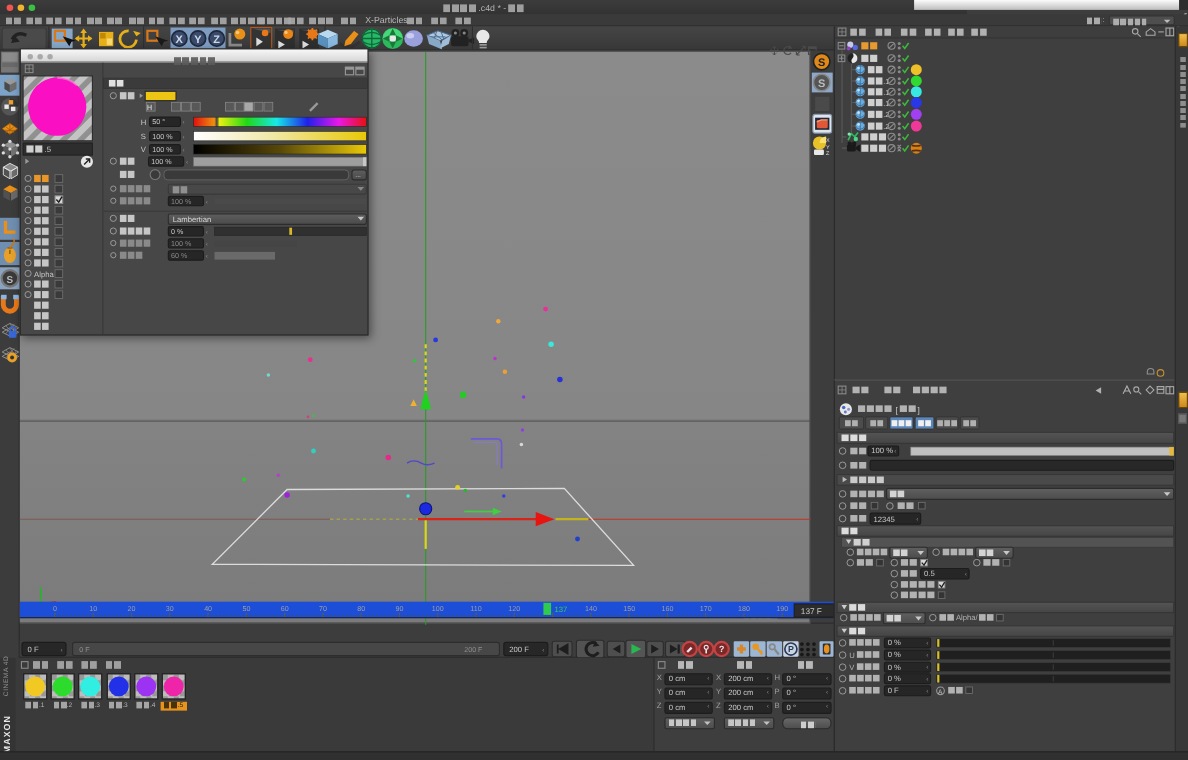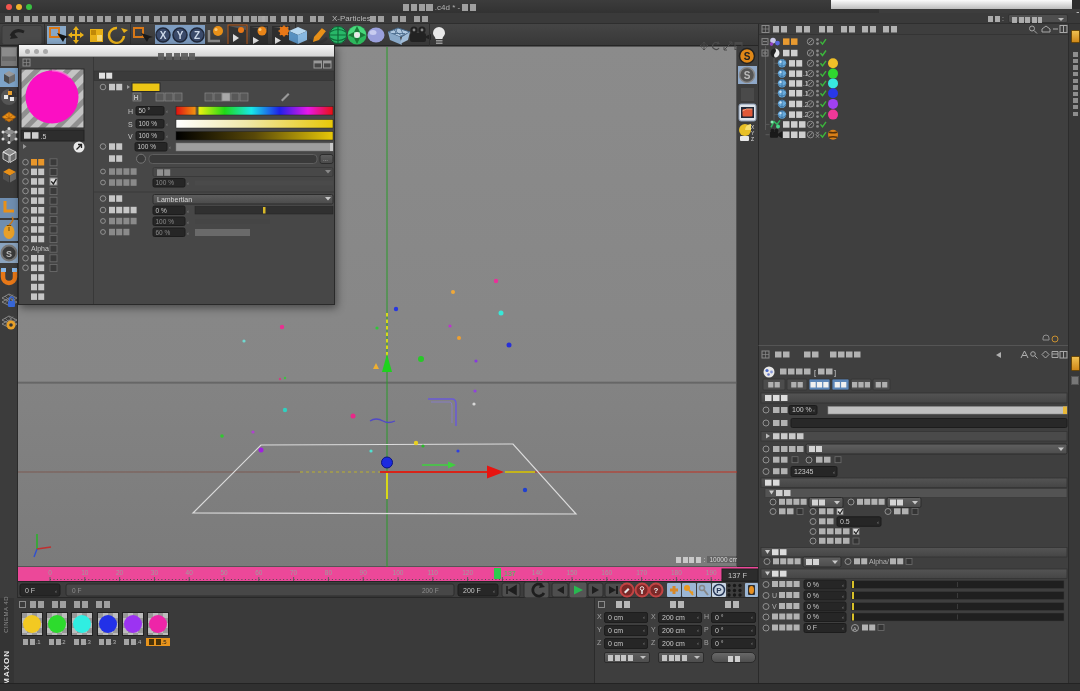--- a/index.html
+++ b/index.html
@@ -309,21 +309,21 @@
  <path d="M5.5 65 l4 -2 h6" stroke="#f0a080" fill="none"></path>
  <circle cx="8" cy="84" r="6" fill="#e8c028"></circle>
  <path d="M8 84 a6 6 0 0 1 6 -6 l0 6 z" fill="#f8e070"></path>
  <rect x="3" y="90" width="9" height="5" rx="1" fill="#e8e8e8"></rect>
  <text x="14" y="83" font-size="5" fill="#ddd" font-family="Liberation Sans">X</text>
  <text x="14" y="89" font-size="5" fill="#ddd" font-family="Liberation Sans">Y</text>
  <text x="14" y="95" font-size="5" fill="#ddd" font-family="Liberation Sans">Z</text>
 </svg>
 </div>
 
-<div class="a" id="ruler" style="left:18px;top:567px;width:740px;height:15px;background:#ec4899;border-bottom:1px solid #242424">
+<div class="a" id="ruler" style="left:18px;top:547px;width:740px;height:15px;background:#1d4ed8;border-bottom:1px solid #242424">
 <svg width="740" height="15" viewBox="0 0 740 15">
  <g font-family="Liberation Sans" font-size="6.5" fill="#9e9e9e" text-anchor="middle">
   <text x="32" y="8">0</text>
         <text x="66.8" y="8">10</text>
         <text x="101.6" y="8">20</text>
         <text x="136.4" y="8">30</text>
         <text x="171.2" y="8">40</text>
         <text x="206" y="8">50</text>
         <text x="240.8" y="8">60</text>
         <text x="275.6" y="8">70</text>

